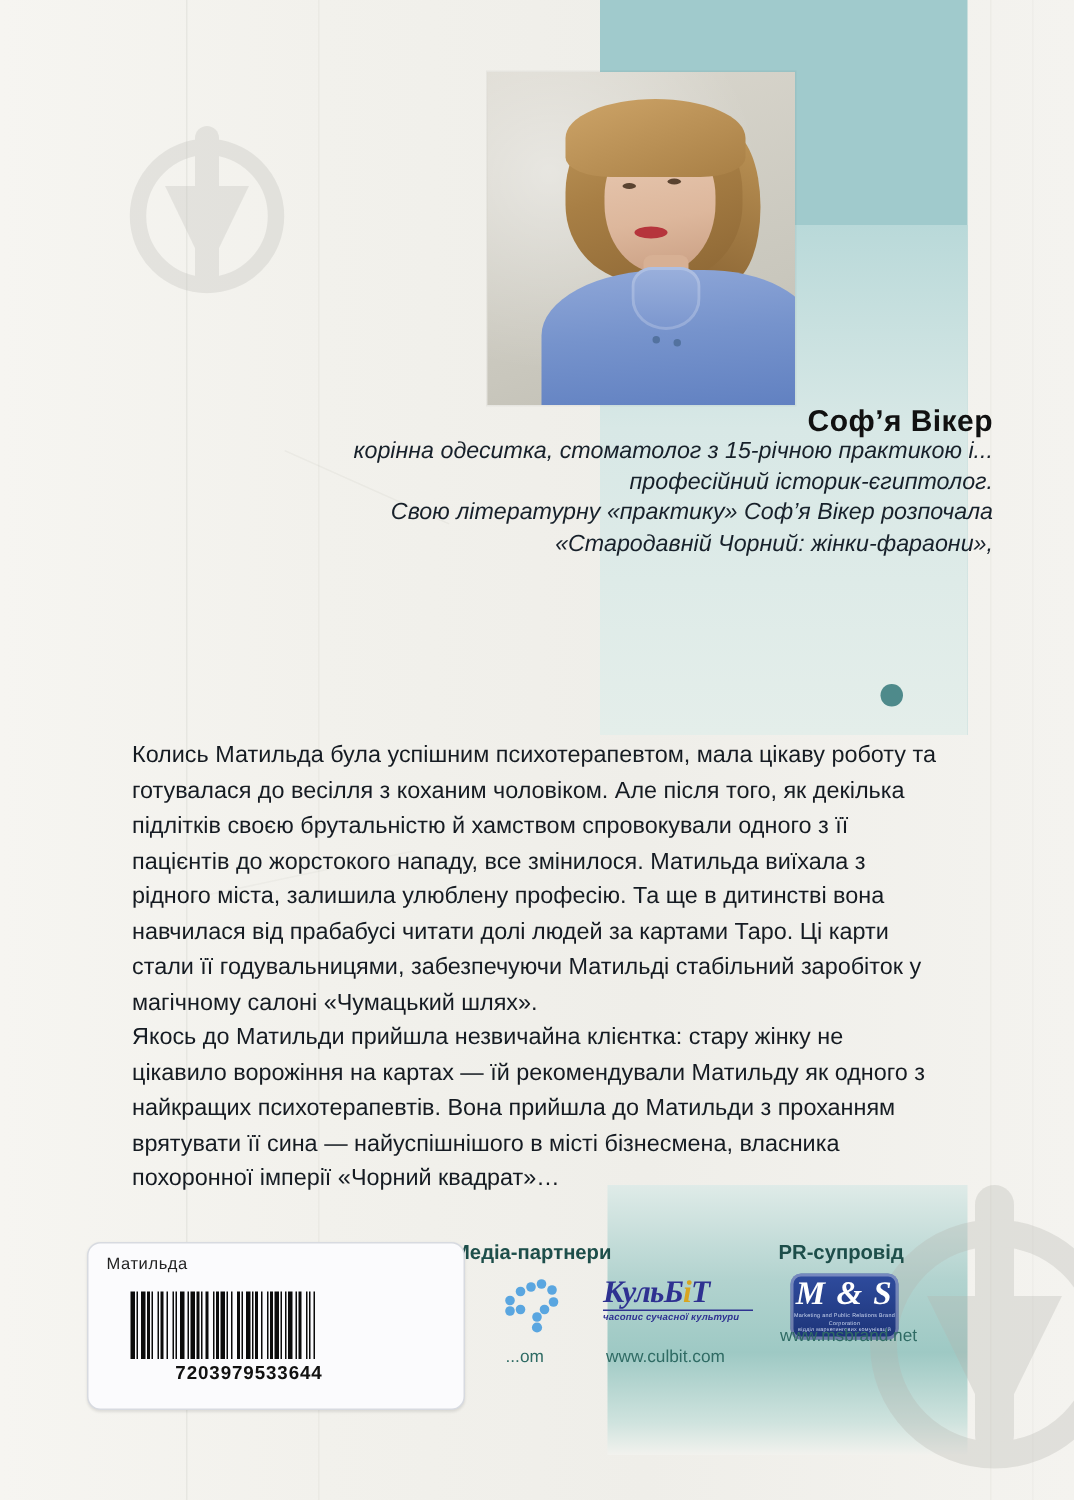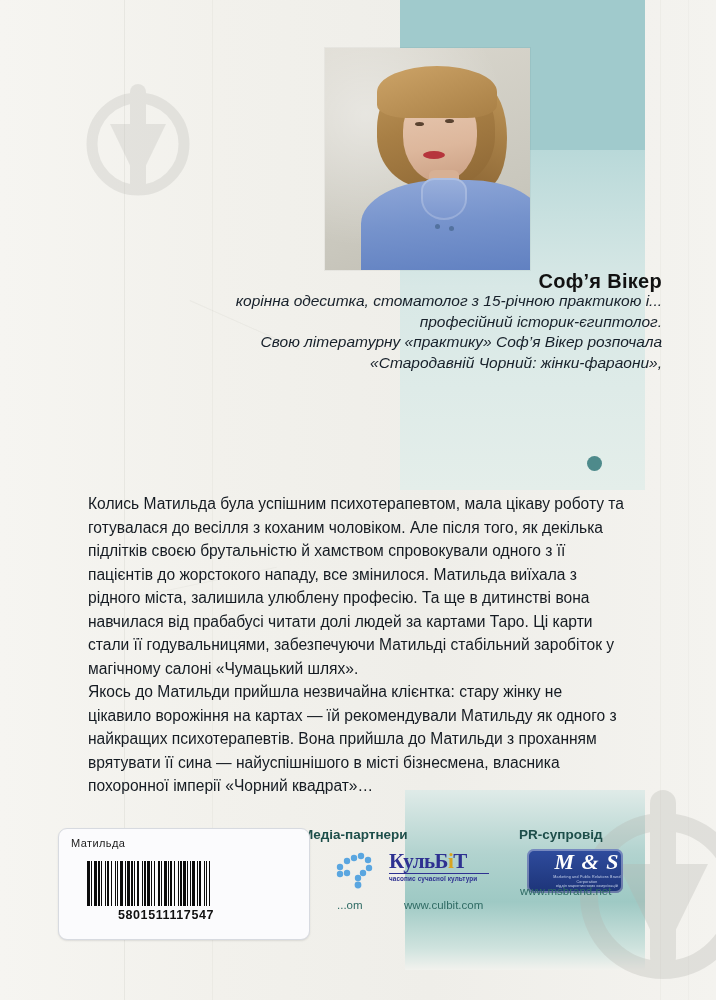--- a/index.html
+++ b/index.html
@@ -141,39 +141,38 @@
   .credit-url{
     position:absolute;font-size:11.5px;color:#2f6b64;
   }
   #culbit-url{left:404px;top:899px;}
   #ms-url{left:520px;top:885px;}
   #first-url{left:337px;top:899px;}
 
   
   #partner-dot-logo{position:absolute;left:330px;top:849px;width:52px;height:45px;}
   
-  #culbit-logo{position:absolute;left:389px;top:849px;width:104px;height:46px;}
+  #culbit-logo{position:absolute;left:402px;top:849px;width:104px;height:46px;font-style:italic;}
   #culbit-logo .word{
     font-size:21px;font-weight:bold;color:#2e3191;letter-spacing:-.5px;
     font-family:"Liberation Serif", serif;
     line-height:24px;
   }
   #culbit-logo .word .acc{color:#d8a520;}
   #culbit-logo .tag{
     font-size:6.4px;font-weight:bold;color:#2e3191;letter-spacing:.1px;
     border-top:1px solid #2e3191;padding-top:1px;width:100px;
   }
   
   #ms-logo{
     position:absolute;left:527px;top:849px;width:72px;height:44px;
     background:linear-gradient(180deg,#2f4c9e,#1d3478);
     border-radius:7px;
     box-shadow:inset 0 0 0 2px rgba(255,255,255,.35);
     overflow:hidden;
-    padding-left:24px;
   }
   #ms-logo .ms{
     text-align:center;color:#fff;font-family:"Liberation Serif", serif;
     font-size:22px;line-height:26px;font-style:italic;font-weight:bold;
     letter-spacing:1px;
   }
   #ms-logo .sub{
     text-align:center;color:#cdd8f0;font-size:3.6px;line-height:4.6px;
     letter-spacing:.2px;
   }
@@ -372,16 +371,16 @@
         <i style="width: 1px; background: transparent;"></i>
         <i style="width: 2px;"></i>
         <i style="width: 3px; background: transparent;"></i>
         <i style="width: 1px;"></i>
         <i style="width: 1px; background: transparent;"></i>
         <i style="width: 1px;"></i>
         <i style="width: 2px; background: transparent;"></i>
         <i style="width: 1px;"></i>
         <i style="width: 3px; background: transparent;"></i>
       </div>
-    <div id="barcode-number">5801511117547</div>
+    <div id="barcode-number">7203979533644</div>
   </div>
 
 </div>
 
 </body></html>

